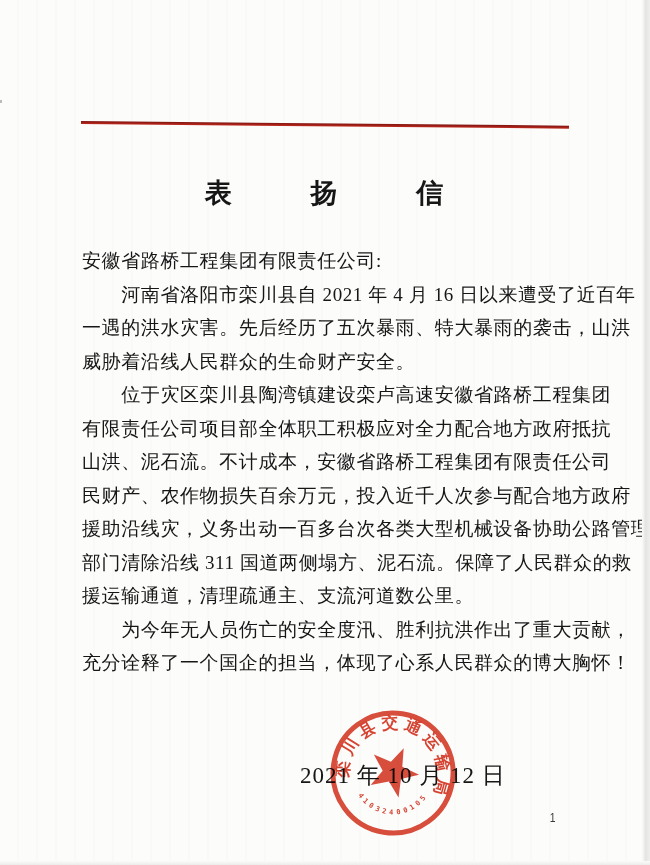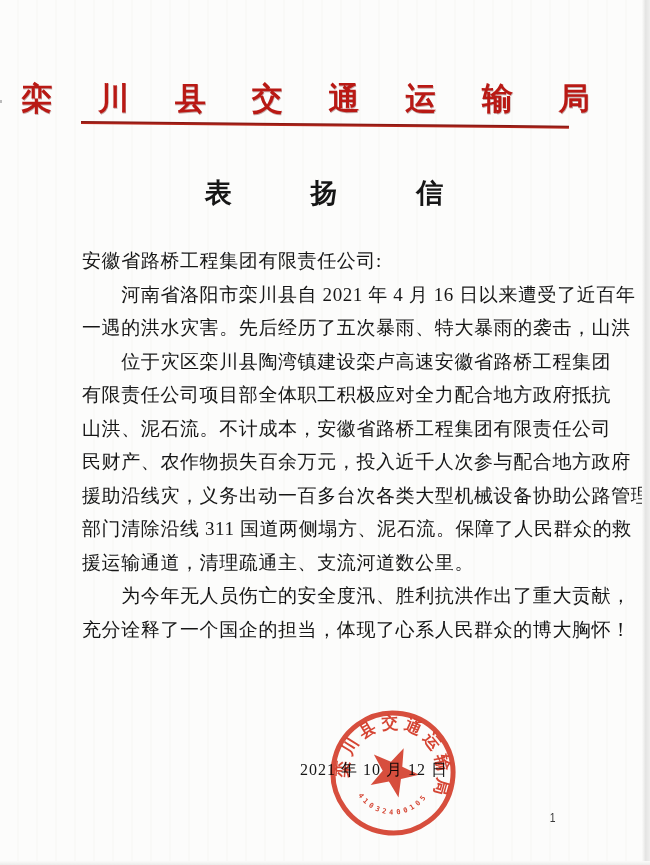--- a/index.html
+++ b/index.html
@@ -50,21 +50,21 @@
   }
   .letter-body .line{
     height:33.5px;line-height:33.5px;
     font-size:19px;
     letter-spacing:0.6px;
     white-space:nowrap;
     color:#161616;
   }
   .date-line{
     position:absolute;left:300px;top:760px;
-    font-size:16px;letter-spacing:1px;
+    font-size:23px;letter-spacing:1px;
     color:#161616;z-index:1;white-space:nowrap;
   }
   .seal{
     position:absolute;left:323px;top:703px;width:140px;height:140px;
     transform:rotate(9deg);
     mix-blend-mode:multiply;
     opacity:0.9;
     z-index:2;
   }
   .seal svg{display:block;width:140px;height:140px;}
@@ -76,30 +76,30 @@
   }
   .corner-dot{
     position:absolute;left:0;top:100px;width:2px;height:3px;background:#bbb;
   }
 </style>
 </head>
 <body>
 
 <div id="page">
 
-  <div class="org-header">栾 川 县 交 通 运 输 局</div>
 
   <div class="red-rule"></div>
 
   <div class="doc-title">表 扬 信</div>
 
   <div class="letter-body">
       <div class="line">安徽省路桥工程集团有限责任公司:</div>
       <div class="line">　　河南省洛阳市栾川县自 2021 年 4 月 16 日以来遭受了近百年</div>
       <div class="line">一遇的洪水灾害。先后经历了五次暴雨、特大暴雨的袭击，山洪</div>
+      <div class="line">威胁着沿线人民群众的生命财产安全。</div>
       <div class="line">　　位于灾区栾川县陶湾镇建设栾卢高速安徽省路桥工程集团</div>
       <div class="line">有限责任公司项目部全体职工积极应对全力配合地方政府抵抗</div>
       <div class="line">山洪、泥石流。不计成本，安徽省路桥工程集团有限责任公司</div>
       <div class="line">民财产、农作物损失百余万元，投入近千人次参与配合地方政府</div>
       <div class="line">援助沿线灾，义务出动一百多台次各类大型机械设备协助公路管理</div>
       <div class="line">部门清除沿线 311 国道两侧塌方、泥石流。保障了人民群众的救</div>
       <div class="line">援运输通道，清理疏通主、支流河道数公里。</div>
       <div class="line">　　为今年无人员伤亡的安全度汛、胜利抗洪作出了重大贡献，</div>
       <div class="line">充分诠释了一个国企的担当，体现了心系人民群众的博大胸怀！</div>
     </div>

